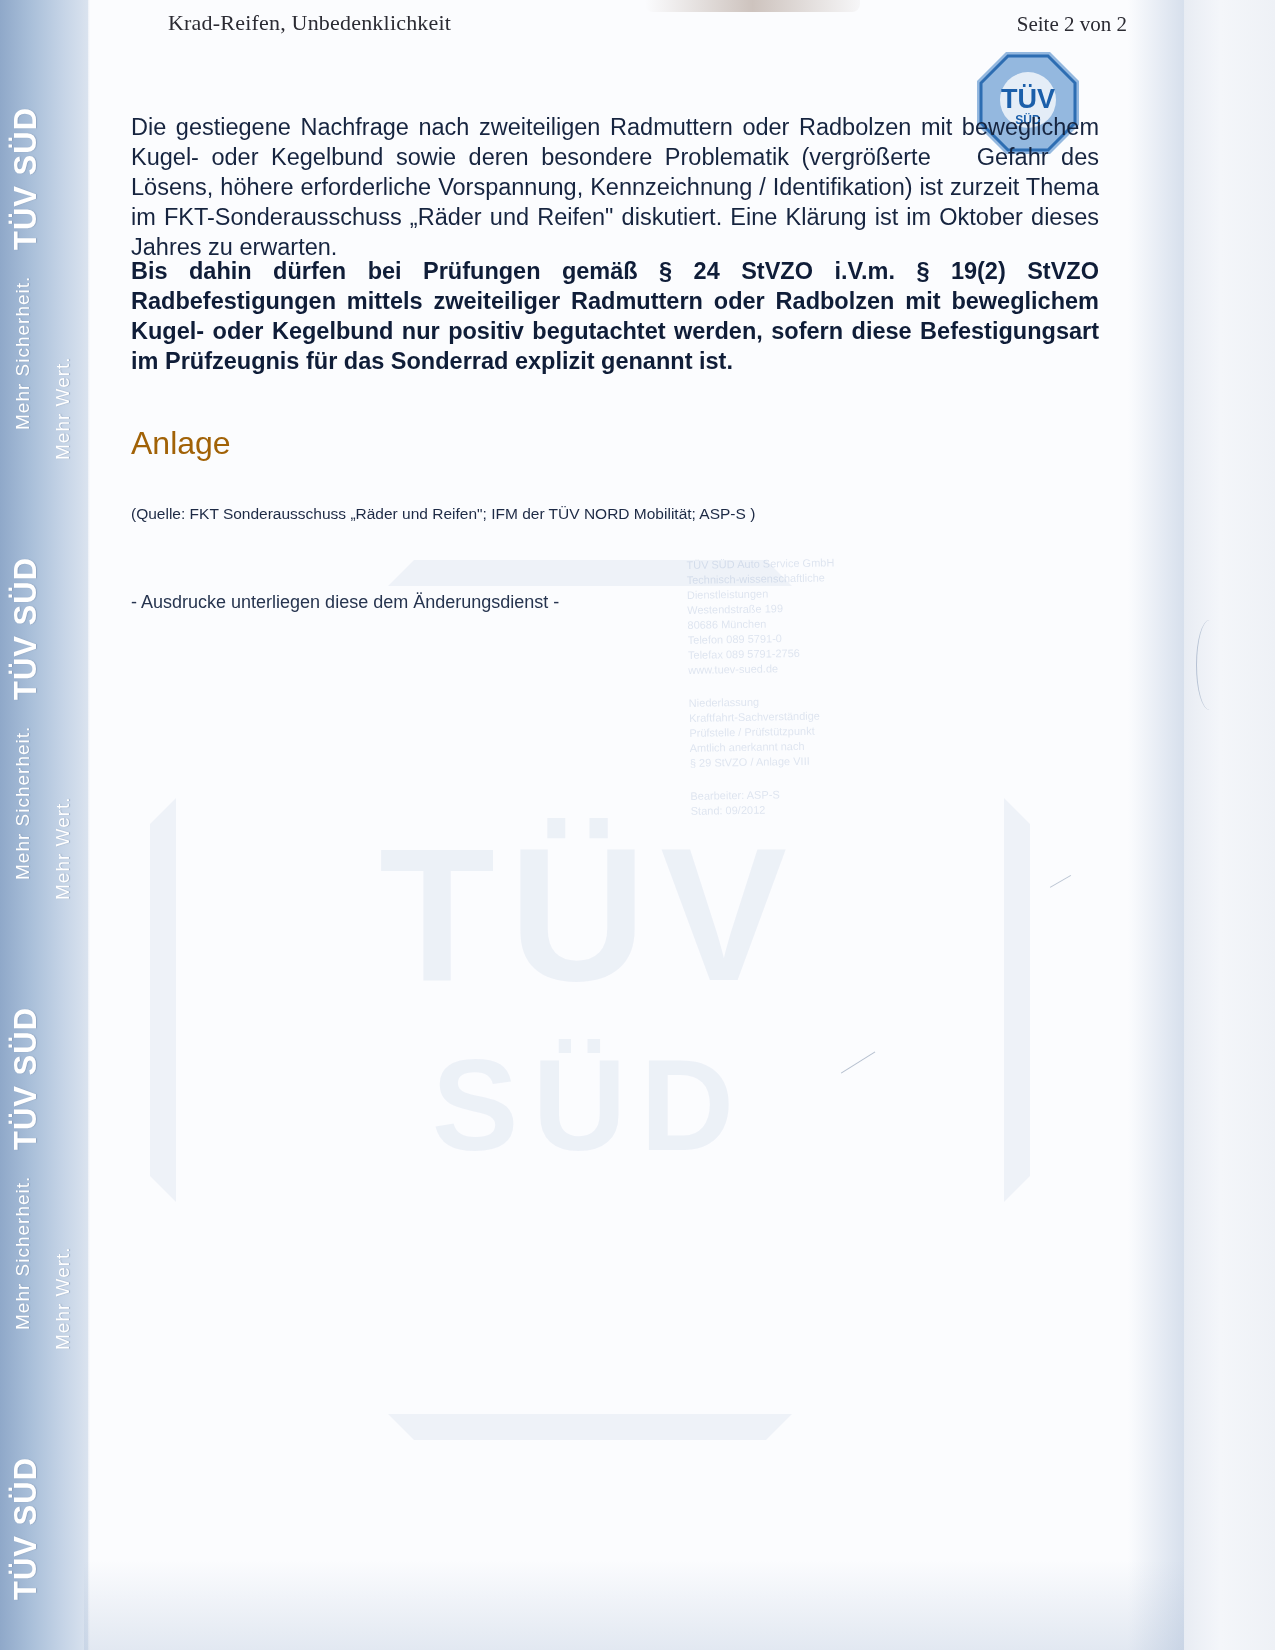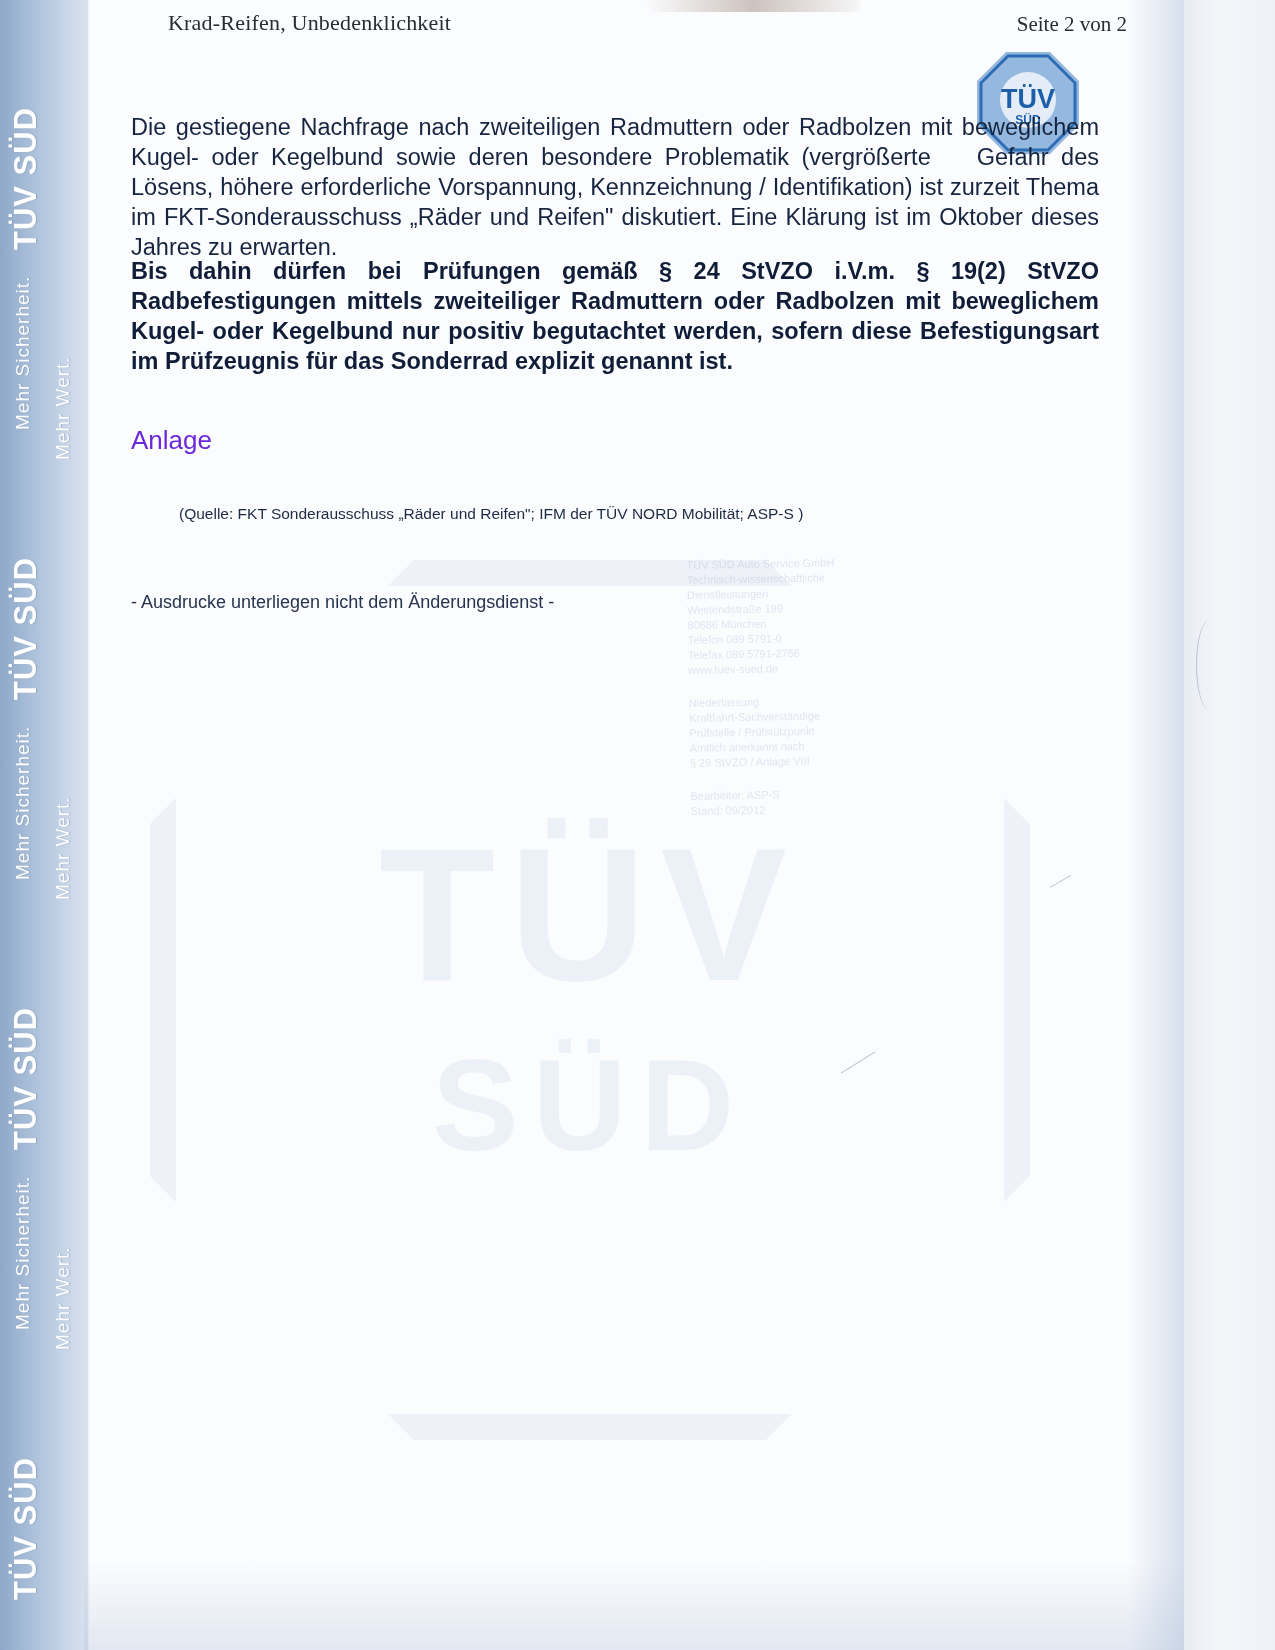--- a/index.html
+++ b/index.html
@@ -131,28 +131,27 @@
   .para2 {
     top: 256px;
     font-size: 23.5px;
     line-height: 30px;
     font-weight: bold;
     text-align: justify;
     color: #0f1d38;
   }
   .anlage {
     top: 425px;
-    font-size: 26px;
-    color: #6d28d9;
+    font-size: 32px;
+    color: #a16207;
   }
   .quelle {
     top: 505px;
     font-size: 15.5px;
     color: #1d2a45;
-    margin-left: 48px;
   }
   .ausdrucke {
     top: 592px;
     font-size: 18px;
     color: #26344f;
   }
 
   
   .watermark {
     position: absolute;
@@ -290,20 +289,20 @@
   <div class="body-text para1">
     <span>Die gestiegene Nachfrage nach zweiteiligen Radmuttern oder Radbolzen mit beweglichem Kugel- oder Kegelbund sowie deren besondere Problematik (vergrößerte</span><span class="gap"></span><span>Gefahr des Lösens, höhere erforderliche Vorspannung, Kennzeichnung / Identifikation) ist zurzeit Thema im FKT-Sonderausschuss „Räder und Reifen" diskutiert. Eine Klärung ist im Oktober dieses Jahres zu erwarten.</span>
   </div>
 
   <div class="body-text para2">Bis dahin dürfen bei Prüfungen gemäß § 24 StVZO i.V.m. § 19(2) StVZO Radbefestigungen mittels zweiteiliger Radmuttern oder Radbolzen mit beweglichem Kugel- oder Kegelbund nur positiv begutachtet werden, sofern diese Befestigungsart im Prüfzeugnis für das Sonderrad explizit genannt ist.</div>
 
   <div class="body-text anlage">Anlage</div>
 
   <div class="body-text quelle">(Quelle: FKT Sonderausschuss „Räder und Reifen"; IFM der TÜV NORD Mobilität; ASP-S )</div>
 
-  <div class="body-text ausdrucke">- Ausdrucke unterliegen nicht dem Änderungsdienst -</div>
+  <div class="body-text ausdrucke">- Ausdrucke unterliegen diese dem Änderungsdienst -</div>
 
   <div class="scratch1"></div>
   <div class="scratch2"></div>
   <div class="curve"></div>
   <div class="bottom-shadow"></div>
 
 </div>
 
 </body></html>

